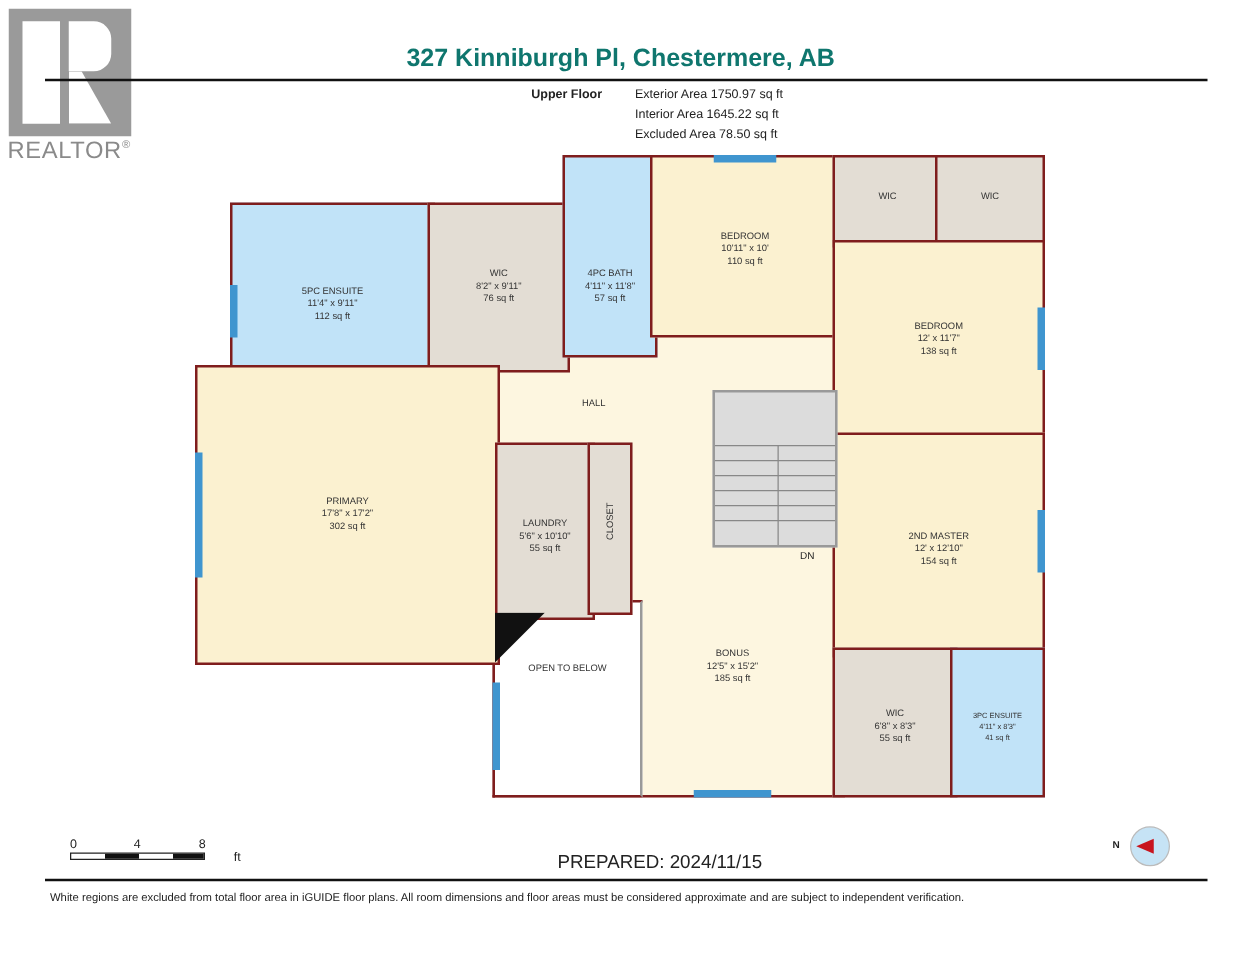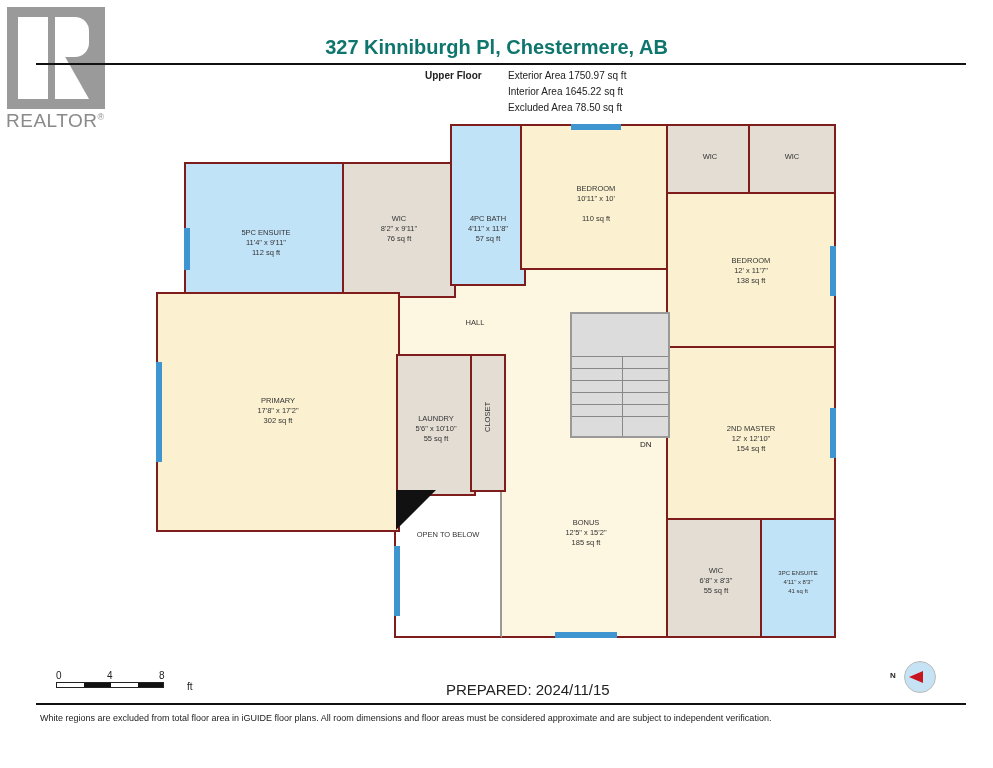--- a/index.html
+++ b/index.html
@@ -45,21 +45,21 @@
 <div class="abs floor-label">Upper Floor</div>
 <div class="abs area-line" style="top:70px">Exterior Area 1750.97 sq ft</div>
 <div class="abs area-line" style="top:86px">Interior Area 1645.22 sq ft</div>
 <div class="abs area-line" style="top:102px">Excluded Area 78.50 sq ft</div>
 
 <div>
 
   <div class="room hall" style="left:394px;top:260px;width:282px;height:378px;">
     <div class="rlab" style="top:56px;left:-120px;">HALL</div>
   </div>
-  <div class="room" style="left:394px;top:480px;width:108px;height:158px;background:#fff;border-right:2px solid #999;">
+  <div class="room" style="left:394px;top:480px;width:120px;height:158px;background:#fff;border-right:2px solid #999;">
     <div class="rlab" style="top:48px;">OPEN TO BELOW</div>
   </div>
   <div class="abs" style="left:506px;top:518px;width:160px;">
     <div class="rlab" style="top:0">BONUS</div>
     <div class="rlab" style="top:10px">12'5" x 15'2"</div>
     <div class="rlab" style="top:20px">185 sq ft</div>
   </div>
 
   <div class="room blue" style="left:184px;top:162px;width:164px;height:136px;">
     <div class="rlab" style="top:64px">5PC ENSUITE</div>
@@ -75,21 +75,21 @@
 
   <div class="room blue" style="left:450px;top:124px;width:76px;height:162px;">
     <div class="rlab" style="top:88px">4PC BATH</div>
     <div class="rlab" style="top:98px">4'11" x 11'8"</div>
     <div class="rlab" style="top:108px">57 sq ft</div>
   </div>
 
   <div class="room yellow" style="left:520px;top:124px;width:152px;height:146px;">
     <div class="rlab" style="top:58px">BEDROOM</div>
     <div class="rlab" style="top:68px">10'11" x 10'</div>
-    <div class="rlab" style="top:88px">110 sq ft</div>
+    <div class="rlab" style="top:78px">110 sq ft</div>
   </div>
 
   <div class="room tan" style="left:666px;top:124px;width:88px;height:74px;">
     <div class="rlab" style="top:26px">WIC</div>
   </div>
   <div class="room tan" style="left:748px;top:124px;width:88px;height:74px;">
     <div class="rlab" style="top:26px">WIC</div>
   </div>
 
   <div class="room yellow" style="left:666px;top:192px;width:170px;height:162px;">

